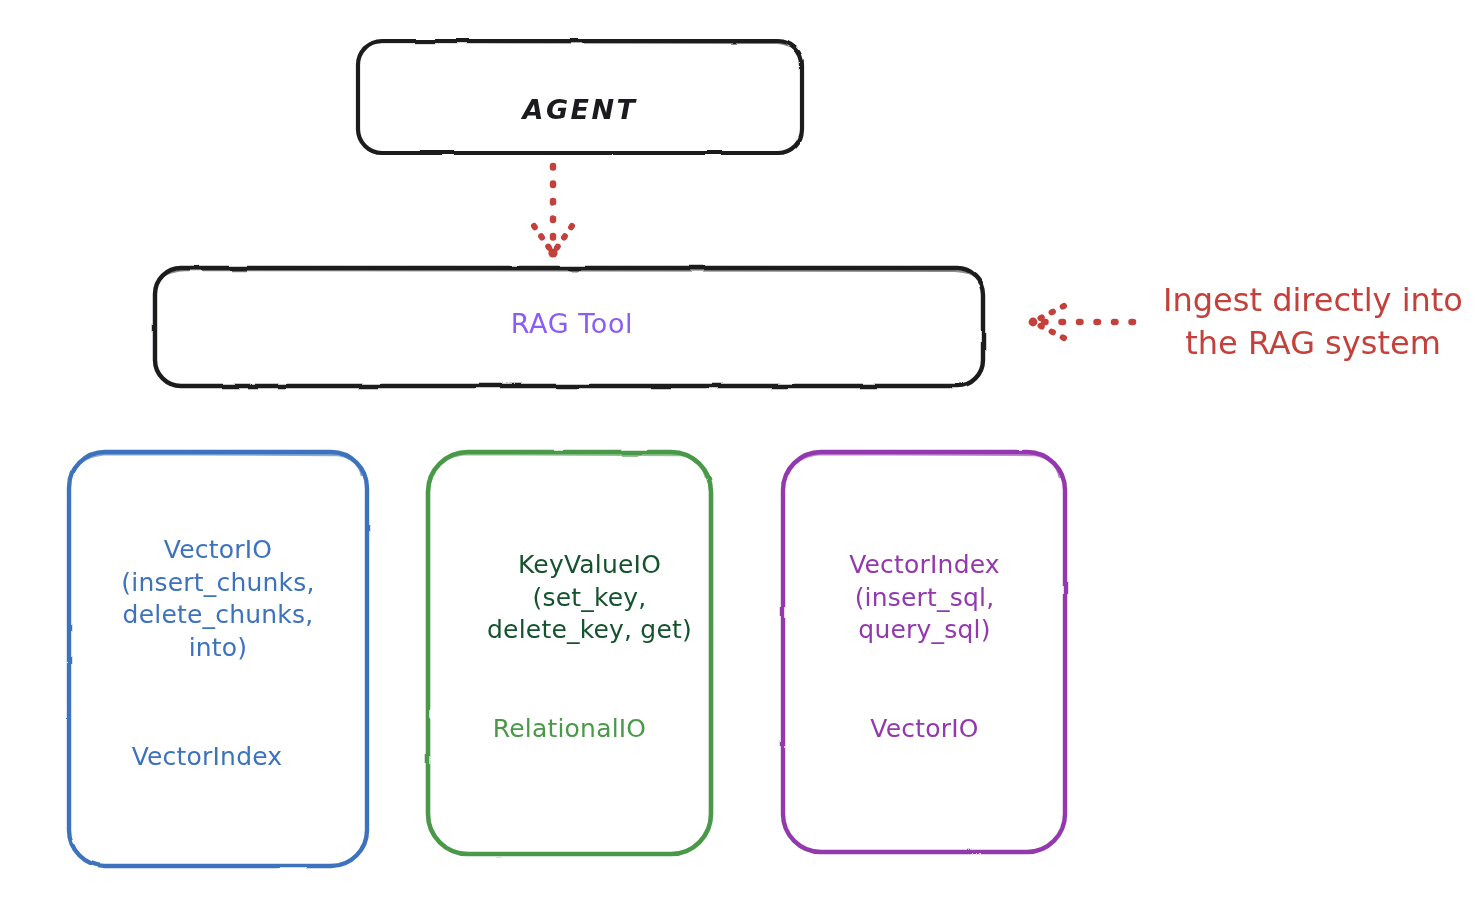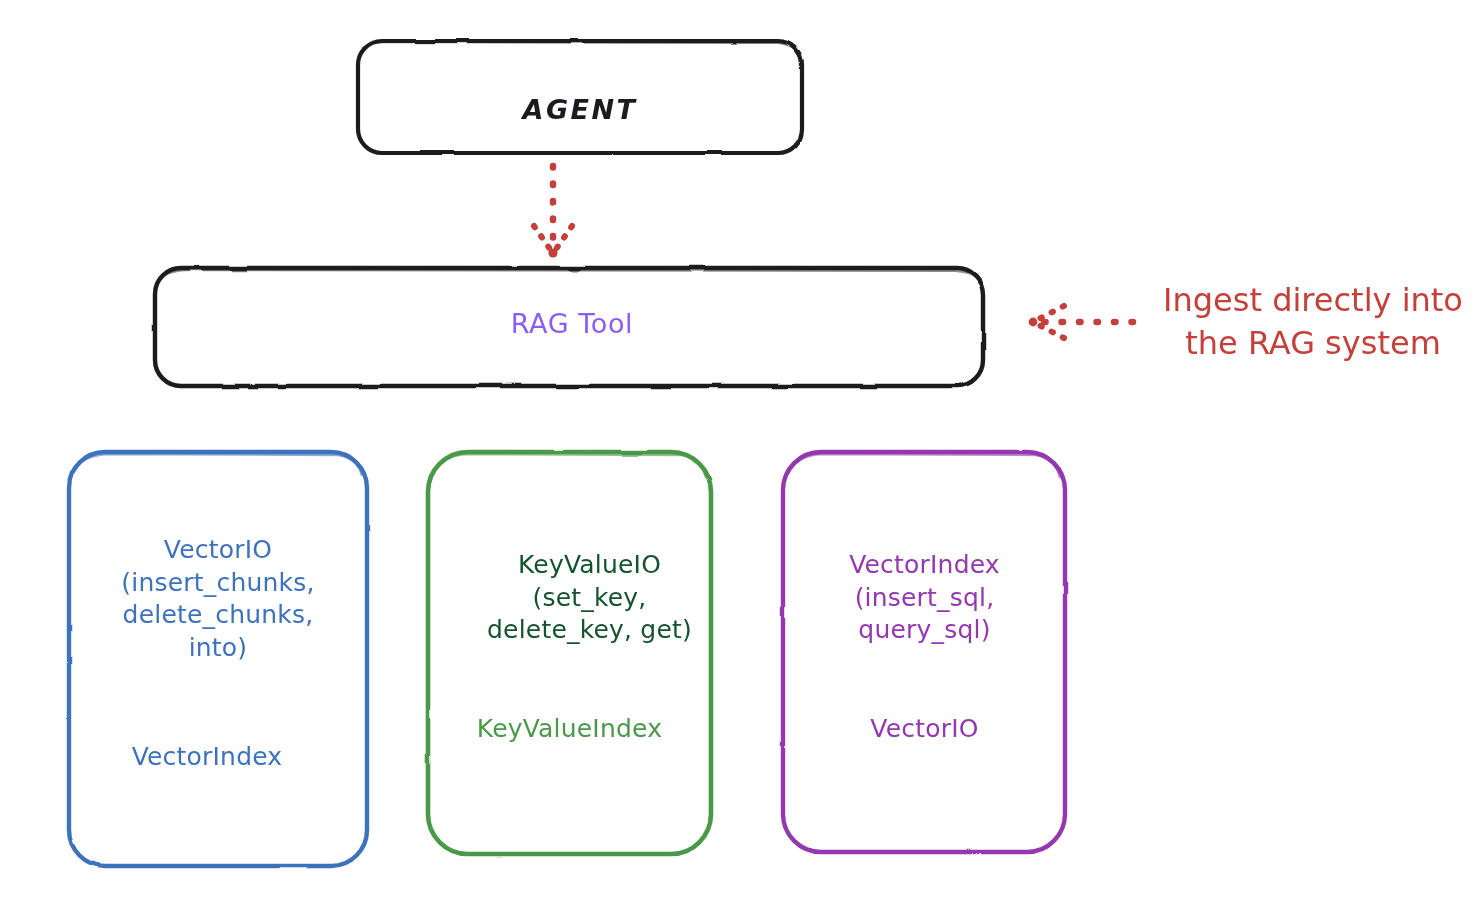--- a/index.html
+++ b/index.html
@@ -175,21 +175,21 @@
 
 <div class="store-title" id="vector-title">VectorIO
 (insert_chunks,
 delete_chunks,
 into)</div>
 <div class="store-index" id="vector-index">VectorIndex</div>
 
 <div class="store-title" id="kv-title">KeyValueIO
 (set_key,
 delete_key, get)</div>
-<div class="store-index" id="kv-index">KeyValueIndex</div>
+<div class="store-index" id="kv-index">RelationalIO</div>
 
 <div class="store-title" id="rel-title">VectorIndex
 (insert_sql,
 query_sql)</div>
 <div class="store-index" id="rel-index">VectorIO</div>
 
 <div id="annotation">Ingest directly into
 the RAG system</div>
 
 </body></html>

